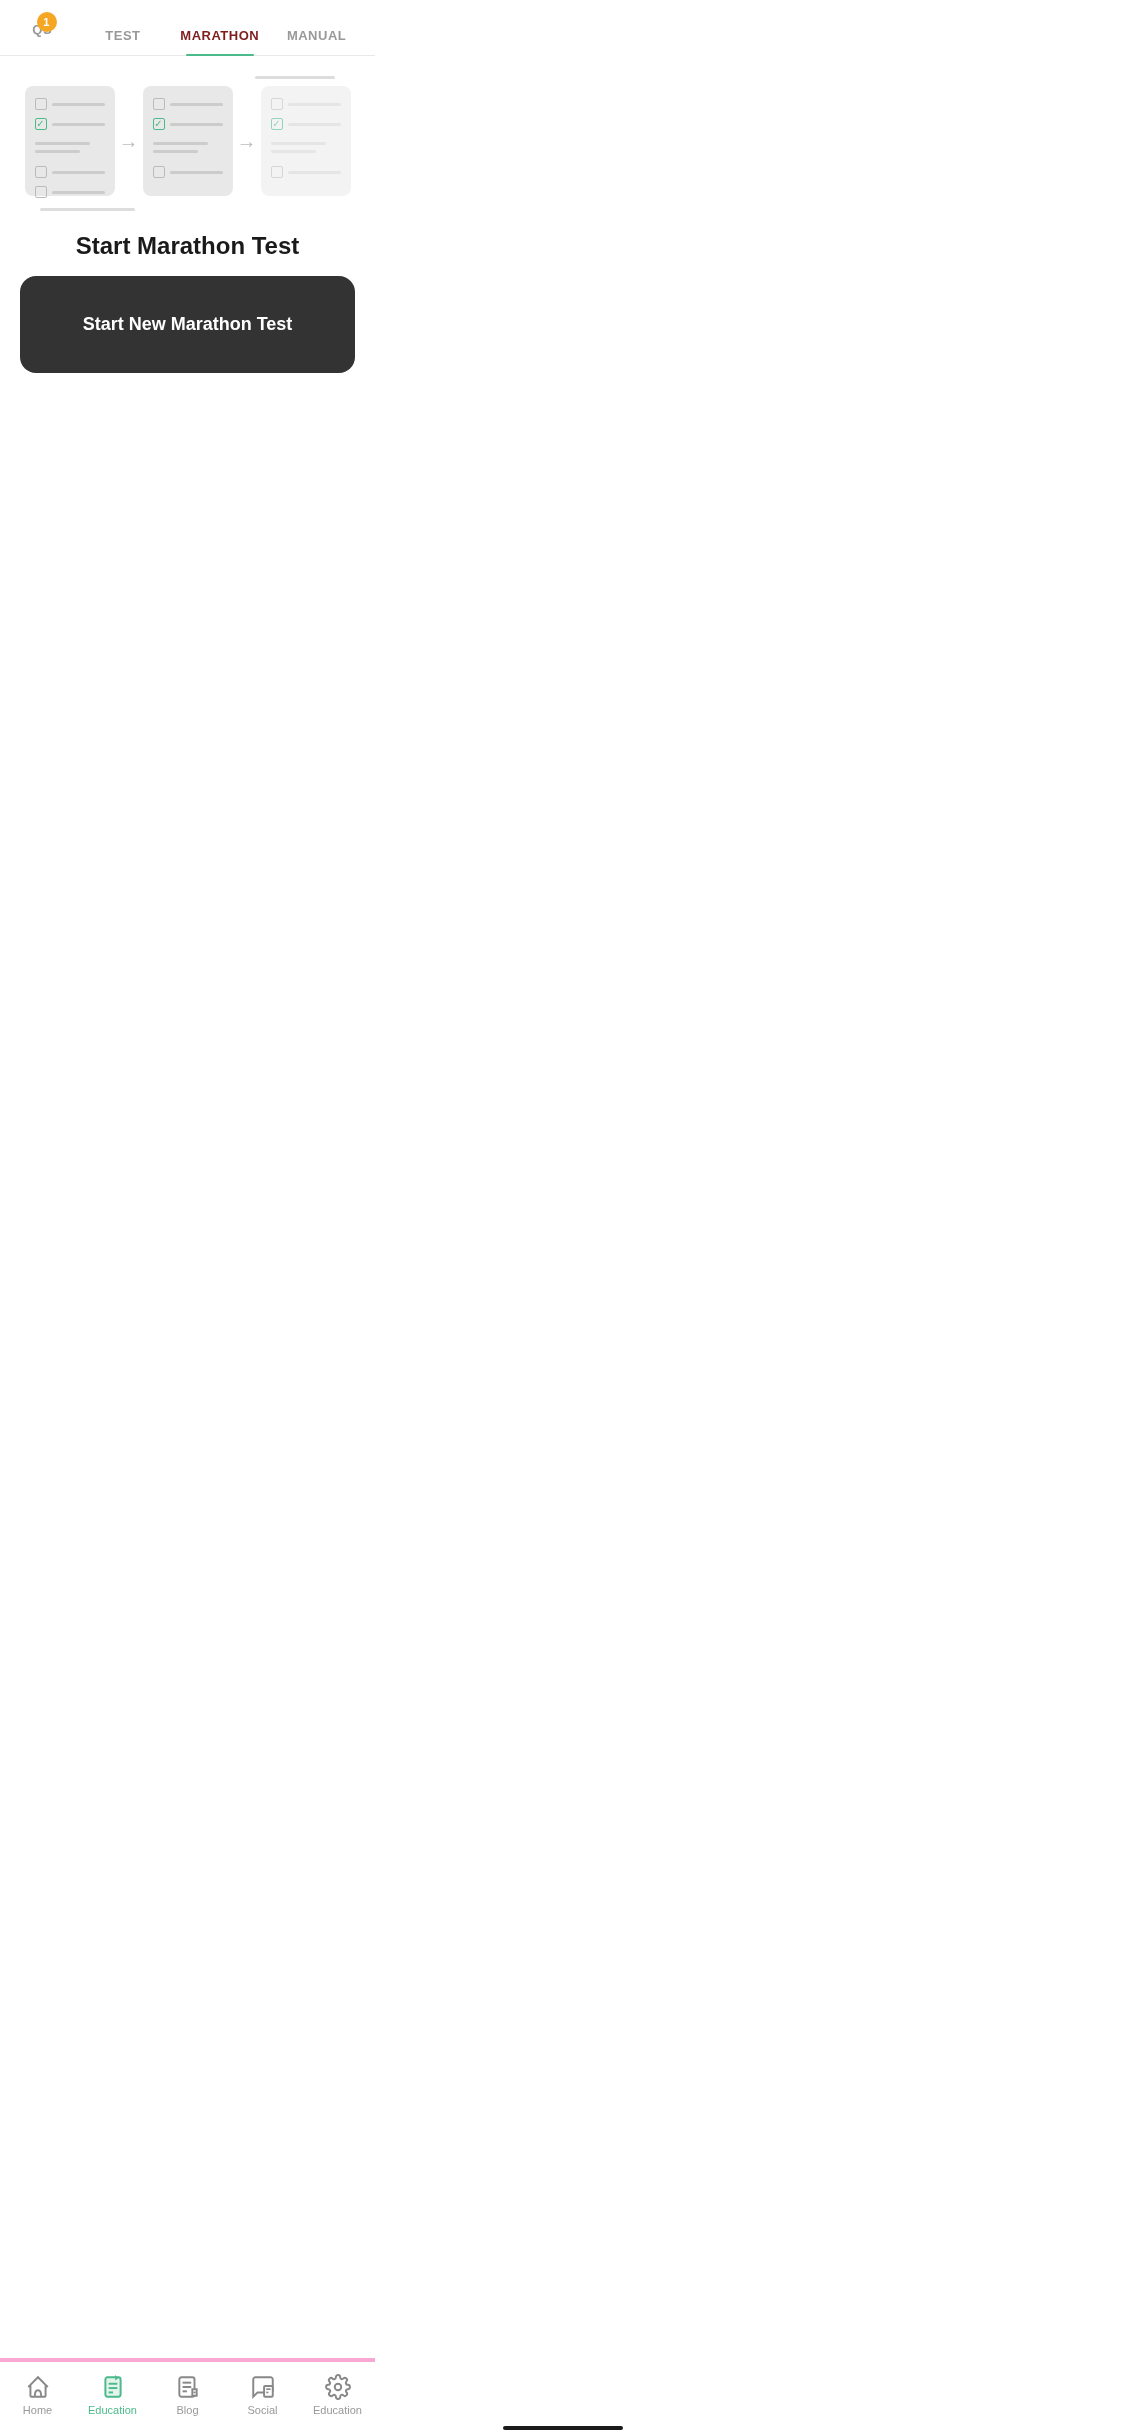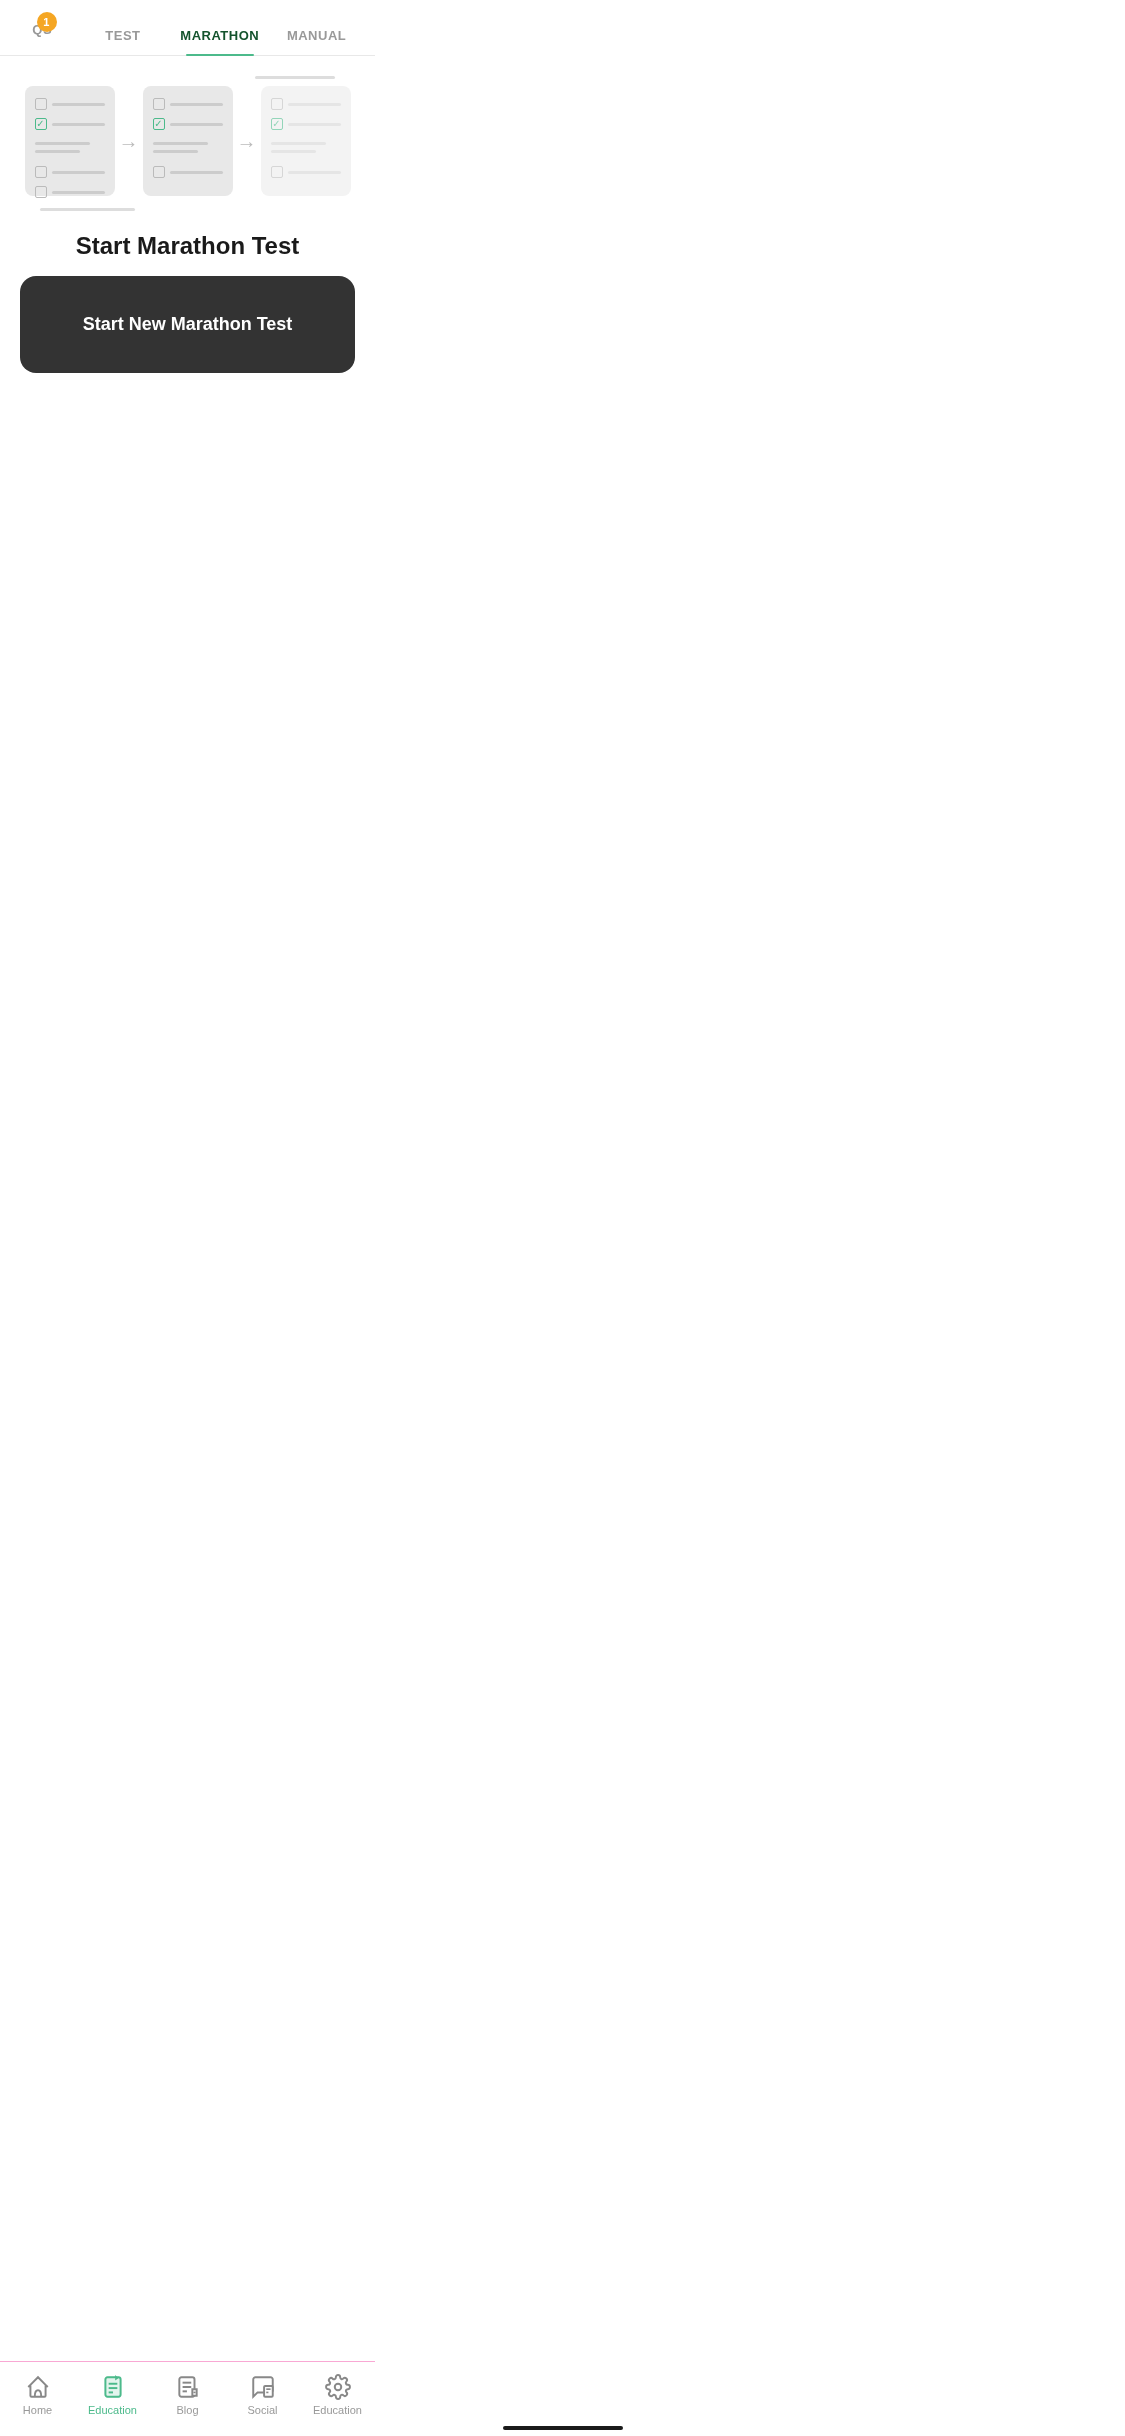--- a/index.html
+++ b/index.html
@@ -33,21 +33,21 @@
       padding: 28px 8px 12px;
       font-size: 13px;
       font-weight: 600;
       letter-spacing: 0.5px;
       color: #999;
       position: relative;
       cursor: pointer;
     }
 
     .top-tab.active {
-      color: #14532d;
+      color: #7f1d1d;
     }
 
     .top-tab.active::after {
       content: '';
       position: absolute;
       bottom: -1px;
       left: 15%;
       width: 70%;
       height: 2.5px;
       background: #4cba8b;
@@ -206,21 +206,21 @@
       display: block;
     }
 
     
     .bottom-nav {
       position: fixed;
       bottom: 0;
       left: 0;
       width: 375px;
       background: #fff;
-      border-top: 1px solid #f9a8d4;
+      border-top: 4px solid #f9a8d4;
       display: flex;
       align-items: center;
       justify-content: space-around;
       padding: 12px 0 20px;
     }
 
     .nav-item {
       display: flex;
       flex-direction: column;
       align-items: center;

